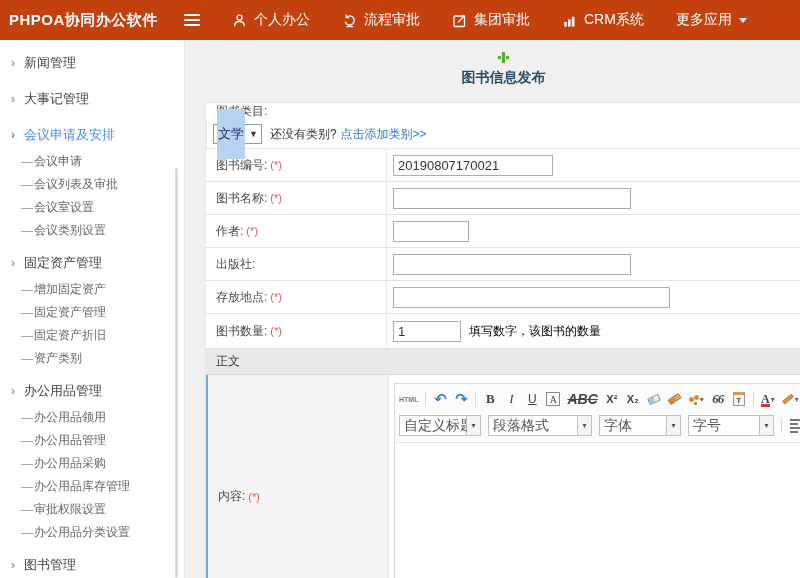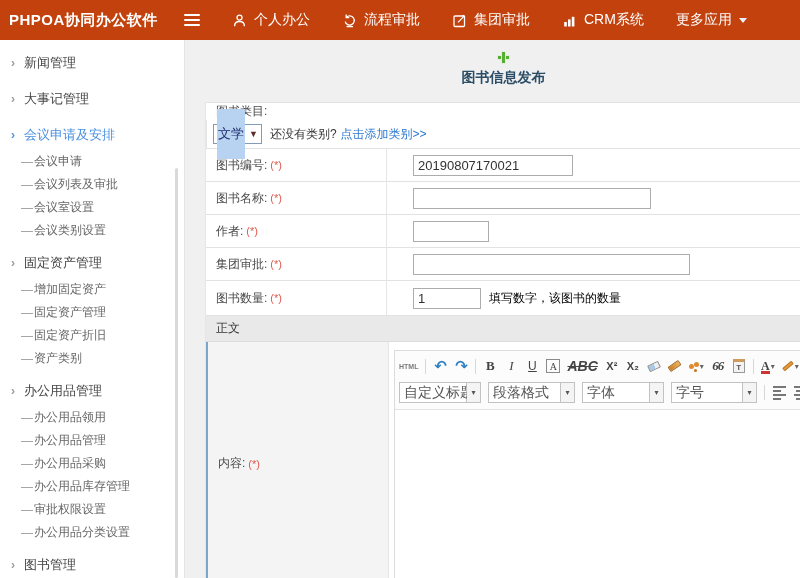--- a/index.html
+++ b/index.html
@@ -43,21 +43,21 @@
 
   
   .form { background:#fff; border-top:1px solid #e2e2e2; border-left:1px solid #e6e6e6; }
   .frow { display:flex; border-bottom:1px solid #e2e2e2; align-items:center; min-height:33px; }
   .fl { width:180px; padding-left:10px; font-size:12px; color:#4a4a4a; flex-shrink:0; align-self:stretch;
     display:flex; align-items:center; gap:3px; }
   .fv { flex:1; border-left:1px solid #e6e6e6; align-self:stretch; display:flex; align-items:center;
     padding:4px 0 4px 6px; gap:8px; }
   .req { color:#e05a4f; font-size:11px; }
   input.txt { height:21px; border:1px solid #acacac; font-size:13px; padding:0 4px; color:#333;
-    font-family:"Liberation Sans","DejaVu Sans",sans-serif;margin-left:20px; }
+    font-family:"Liberation Sans","DejaVu Sans",sans-serif; }
   .w-no { width:160px; } .w-name { width:238px; } .w-author { width:76px; }
   .w-pub { width:238px; } .w-loc { width:277px; } .w-qty { width:68px; }
   .hint { font-size:12px; color:#000000; }
   .sel { display:inline-flex; align-items:center; border:1px solid #7f9db9; height:20px; padding:1px 3px; gap:4px; cursor:pointer; background:#fff; }
   .sel-text { font-size:13px; color:#1f2d6e; background:#b8d3f2; padding:16px 1px; }
   .sel-caret { font-size:9px; color:#5a2d2d; }
   .q-plain { font-size:12px; color:#333; }
   .q-link { font-size:12px; color:#2a77cf; cursor:pointer; }
 
   .section-head { background:#e9e9e9; border-bottom:1px solid #dcdcdc; height:26px; display:flex;
@@ -99,21 +99,21 @@
     display:inline-flex; align-items:center; justify-content:center; font-size:8px; font-weight:bold; color:#555; }
   .i-pen { width:12px; height:4px; background:#e69b3a; border:1px solid #b5751f; transform:rotate(-40deg); border-radius:1px; }
   .i-bars { display:inline-flex; flex-direction:column; gap:2px; width:13px; }
   .i-bars i { height:2px; background:#777; display:block; width:100%; }
   .al-left  i:nth-child(even) { width:8px; }
   .al-center i:nth-child(even){ width:8px; margin:0 auto; }
   .i-list i { width:9px; margin-left:auto; }
   .dd { display:inline-flex; align-items:stretch; height:21px; cursor:pointer; flex-shrink:0; }
   .dd-label { border:1px solid #c2c2c2; background:#fff; font-size:14px; color:#555;
     display:inline-flex; align-items:center; padding:0 4px; }
-  .dd-w1 { width:68px; } .dd-w2 { width:73px; } .dd-w3 { width:68px; } .dd-w4 { width:72px; }
+  .dd-w1 { width:68px; } .dd-w2 { width:90px; } .dd-w3 { width:68px; } .dd-w4 { width:72px; }
   .dd-caret { border:1px solid #c2c2c2; border-left:none; width:14px; background:#f4f4f4;
     display:inline-flex; align-items:center; justify-content:center; font-size:8px; color:#555; }
   .ed-body { flex:1; background:#fff; }
 </style>
 </head>
 <body>
 
 <div class="topbar">
   <div class="logo">PHPOA协同办公软件</div>
   <span class="hamburger">
@@ -292,24 +292,32 @@
       <div class="frow">
         <div class="fl">
             <span>作者:</span>
             <span class="req">(*)</span>
           </div>
         <div class="fv">
             <input class="txt w-author" style="">
           </div>
       </div>
 
-
       <div class="frow">
         <div class="fl">
-            <span>集团审批:</span>
+            <span>出版社:</span>
+          </div>
+        <div class="fv">
+            <input class="txt w-pub" style="">
+          </div>
+      </div>
+
+      <div class="frow">
+        <div class="fl">
+            <span>存放地点:</span>
             <span class="req">(*)</span>
           </div>
         <div class="fv">
             <input class="txt w-loc" style="">
           </div>
       </div>
 
       <div class="frow" style="min-height:35px;">
         <div class="fl">
             <span>图书数量:</span>

